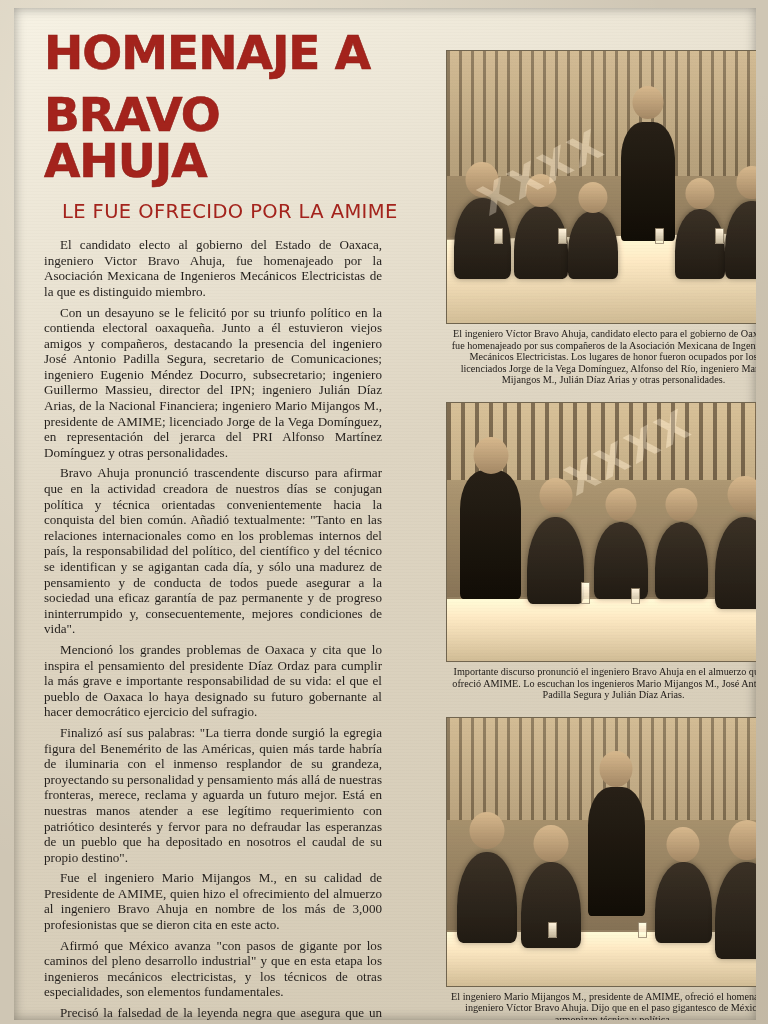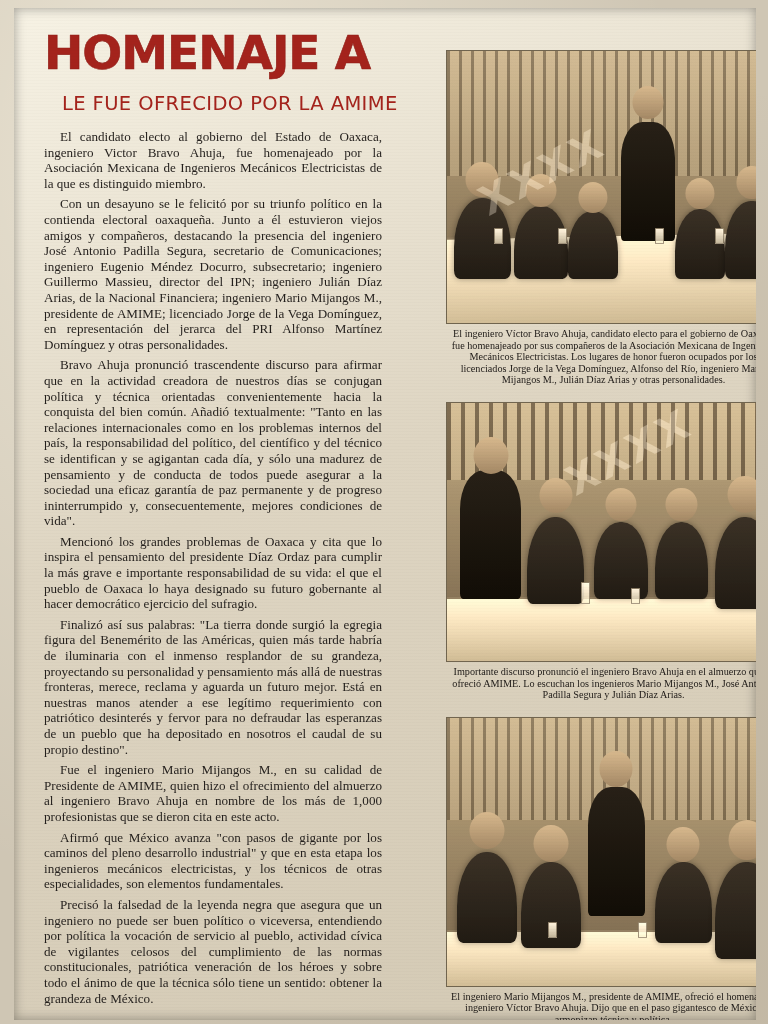--- a/index.html
+++ b/index.html
@@ -187,31 +187,32 @@
 </head>
 <body>
 
 <div class="page">
   <div class="paper">
 
     <div class="left-col">
 
       <h1 class="headline">
         <span>HOMENAJE A</span>
+        <span class="l2">BRAVO AHUJA</span>
       </h1>
 
       <div class="subhead">LE FUE OFRECIDO POR LA AMIME</div>
 
       <div class="body-text">
         <p class="first">El candidato electo al gobierno del Estado de Oaxaca, ingeniero Victor Bravo Ahuja, fue homenajeado por la Asociación Mexicana de Ingenieros Mecánicos Electricistas de la que es distinguido miembro.</p>
         <p>Con un desayuno se le felicitó por su triunfo político en la contienda electoral oaxaqueña. Junto a él estuvieron viejos amigos y compañeros, destacando la presencia del ingeniero José Antonio Padilla Segura, secretario de Comunicaciones; ingeniero Eugenio Méndez Docurro, subsecretario; ingeniero Guillermo Massieu, director del IPN; ingeniero Julián Díaz Arias, de la Nacional Financiera; ingeniero Mario Mijangos M., presidente de AMIME; licenciado Jorge de la Vega Domínguez, en representación del jerarca del PRI Alfonso Martínez Domínguez y otras personalidades.</p>
         <p>Bravo Ahuja pronunció trascendente discurso para afirmar que en la actividad creadora de nuestros días se conjugan política y técnica orientadas convenientemente hacia la conquista del bien común. Añadió textualmente: "Tanto en las relaciones internacionales como en los problemas internos del país, la responsabilidad del político, del científico y del técnico se identifican y se agigantan cada día, y sólo una madurez de pensamiento y de conducta de todos puede asegurar a la sociedad una eficaz garantía de paz permanente y de progreso ininterrumpido y, consecuentemente, mejores condiciones de vida".</p>
         <p>Mencionó los grandes problemas de Oaxaca y cita que lo inspira el pensamiento del presidente Díaz Ordaz para cumplir la más grave e importante responsabilidad de su vida: el que el pueblo de Oaxaca lo haya designado su futuro gobernante al hacer democrático ejercicio del sufragio.</p>
         <p>Finalizó así sus palabras: "La tierra donde surgió la egregia figura del Benemérito de las Américas, quien más tarde habría de iluminaria con el inmenso resplandor de su grandeza, proyectando su personalidad y pensamiento más allá de nuestras fronteras, merece, reclama y aguarda un futuro mejor. Está en nuestras manos atender a ese legítimo requerimiento con patriótico desinterés y fervor para no defraudar las esperanzas de un pueblo que ha depositado en nosotros el caudal de su propio destino".</p>
-        <p>Fue el ingeniero Mario Mijangos M., en su calidad de Presidente de AMIME, quien hizo el ofrecimiento del almuerzo al ingeniero Bravo Ahuja en nombre de los más de 1,000 profesionistas que se dieron cita en este acto.</p>
+        <p>Fue el ingeniero Mario Mijangos M., en su calidad de Presidente de AMIME, quien hizo el ofrecimiento del almuerzo al ingeniero Bravo Ahuja en nombre de los más de 3,000 profesionistas que se dieron cita en este acto.</p>
         <p>Afirmó que México avanza "con pasos de gigante por los caminos del pleno desarrollo industrial" y que en esta etapa los ingenieros mecánicos electricistas, y los técnicos de otras especialidades, son elementos fundamentales.</p>
         <p>Precisó la falsedad de la leyenda negra que asegura que un ingeniero no puede ser buen político o viceversa, entendiendo por política la vocación de servicio al pueblo, actividad cívica de vigilantes celosos del cumplimiento de las normas constitucionales, patriótica veneración de los héroes y sobre todo el ánimo de que la técnica sólo tiene un sentido: obtener la grandeza de México.</p>
 
       </div>
     </div>
 
     <div class="right-col">
 
       <figure class="figure">
         <div class="photo p1">

